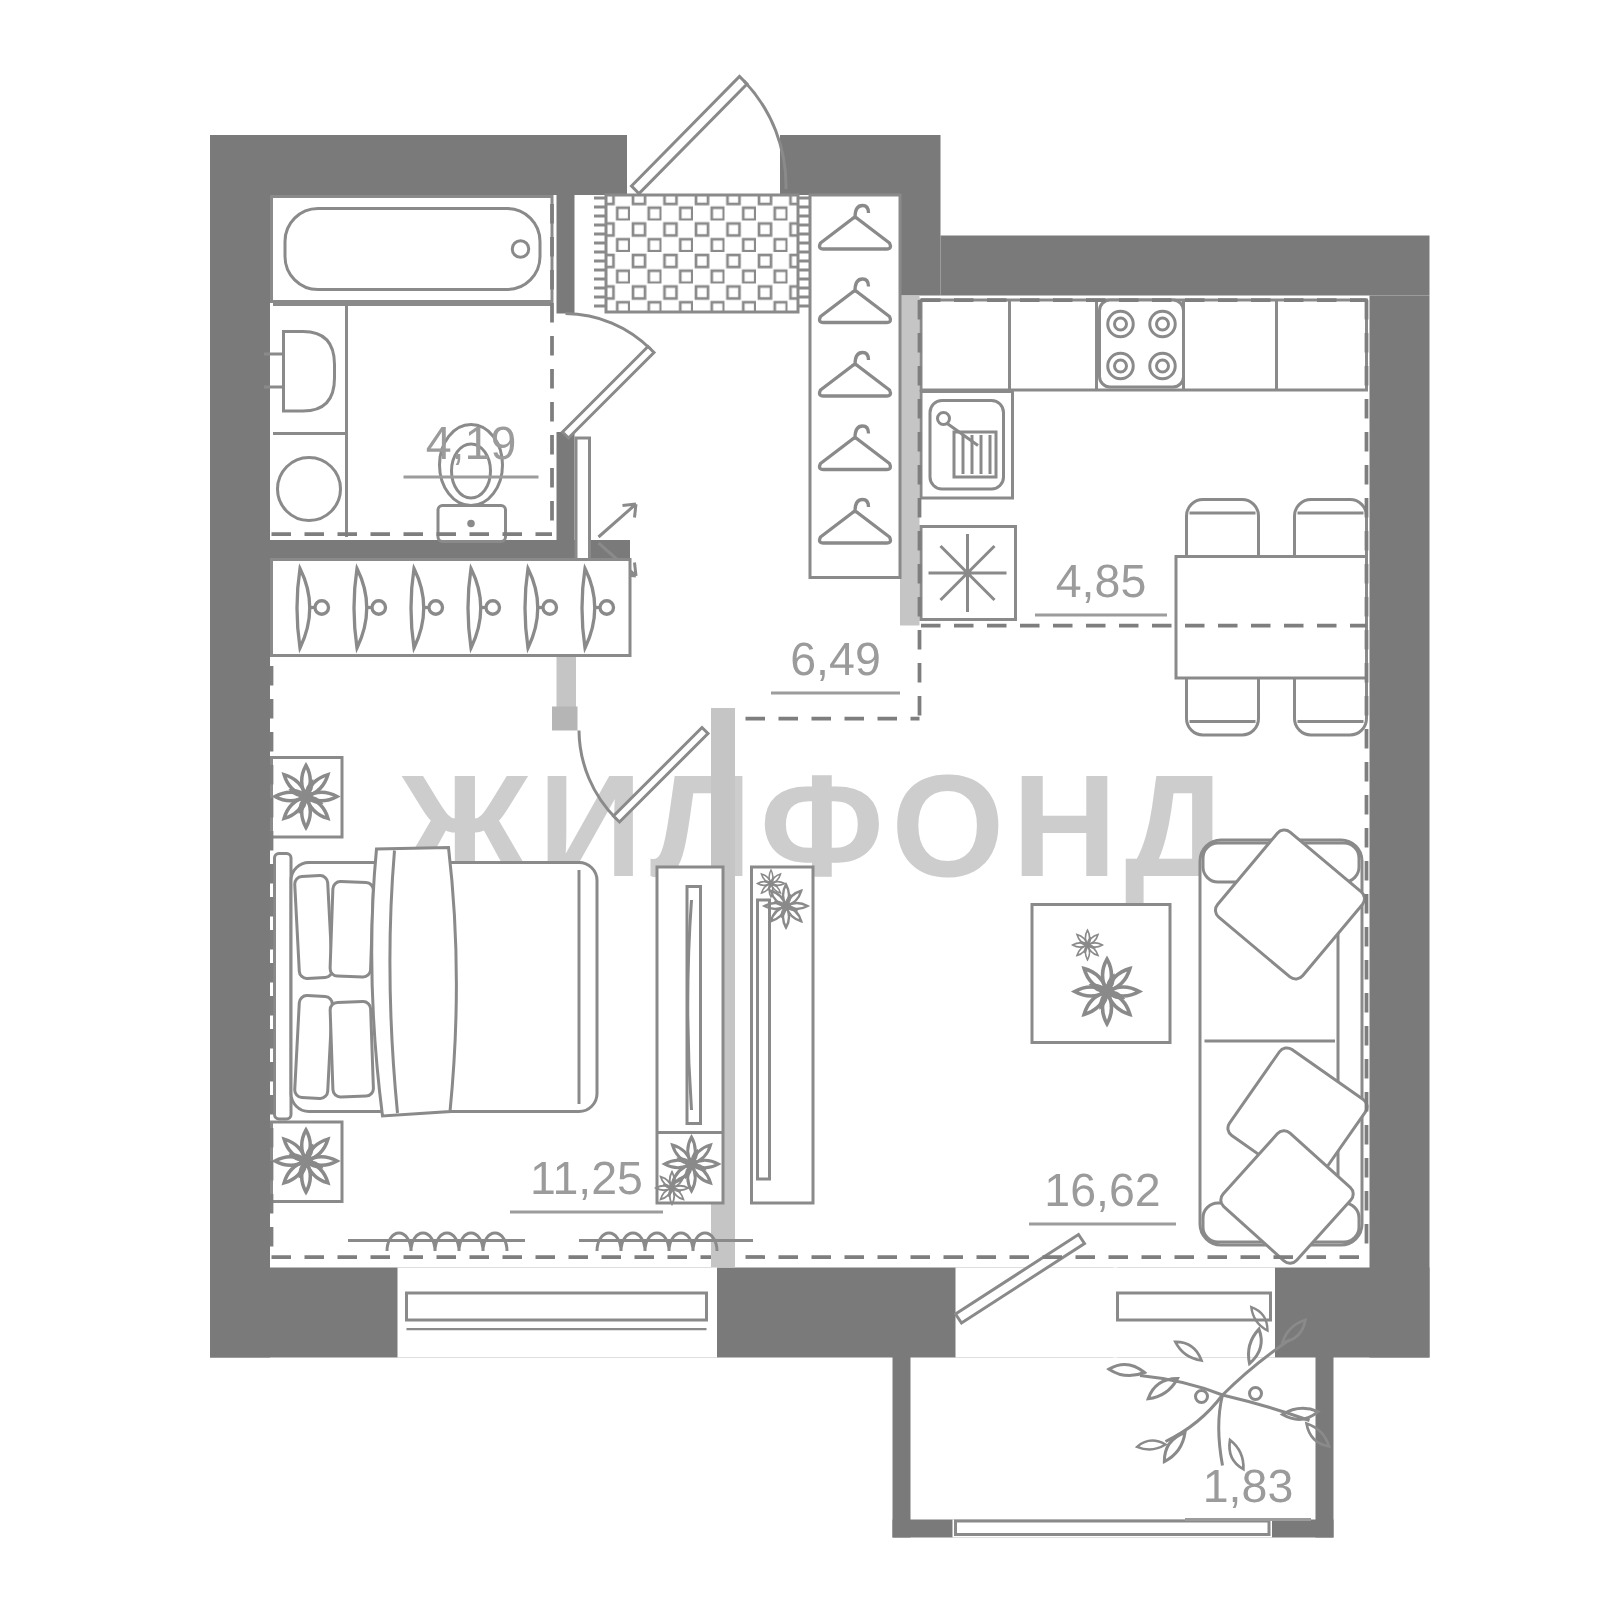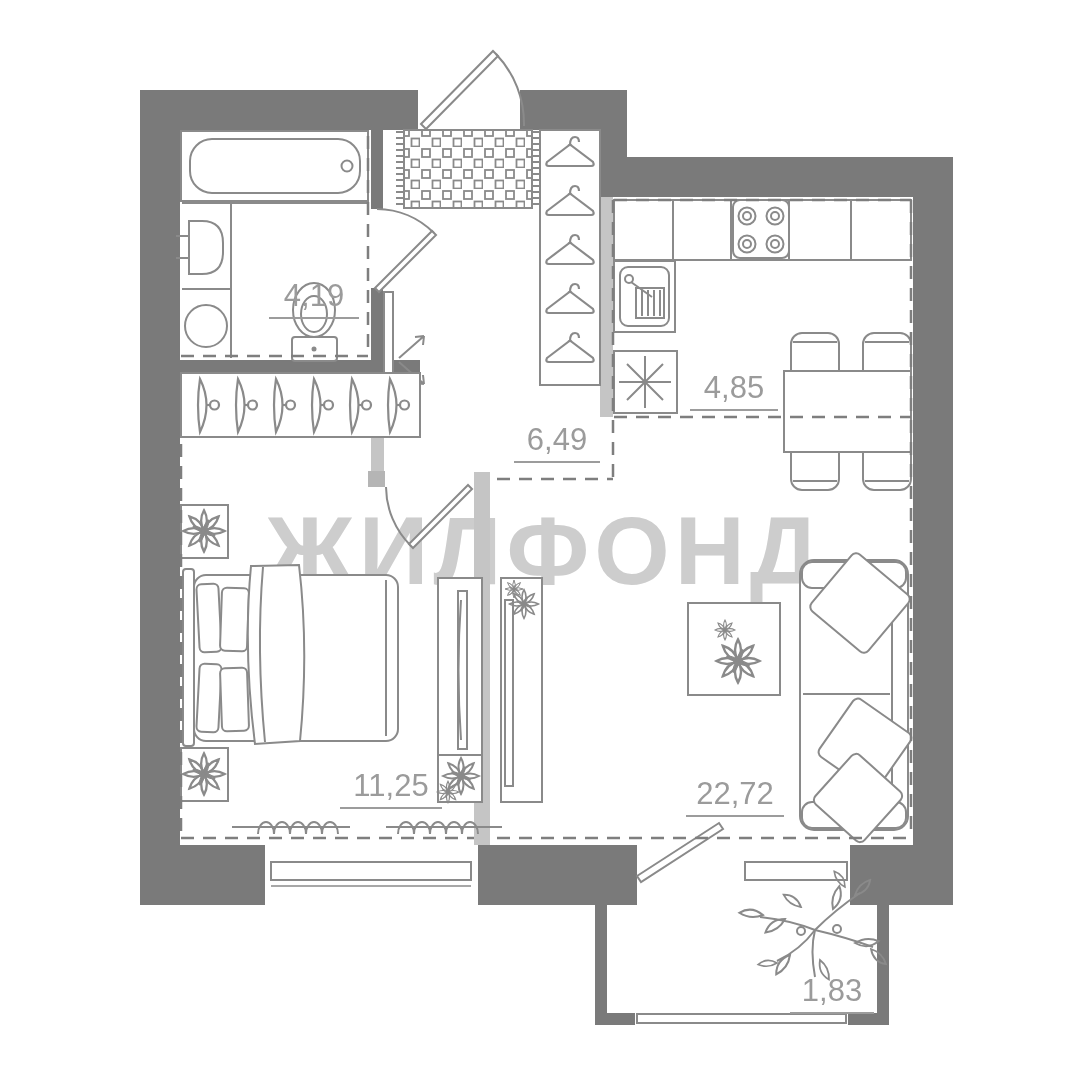--- a/index.html
+++ b/index.html
@@ -303,16 +303,16 @@
       <path d="M497 838 H911"></path>
       <path d="M181 444 V838"></path>
       <path d="M181 838 H474"></path>
     </g>
   </svg>
 
   <div class="room-label lbl-bathroom">4,19</div>
   <div class="room-label lbl-hallway">6,49</div>
   <div class="room-label lbl-kitchen">4,85</div>
   <div class="room-label lbl-bedroom">11,25</div>
-  <div class="room-label lbl-living">22,72</div>
+  <div class="room-label lbl-living">16,62</div>
   <div class="room-label lbl-balcony">1,83</div>
 
 </div>
 
 </body></html>

